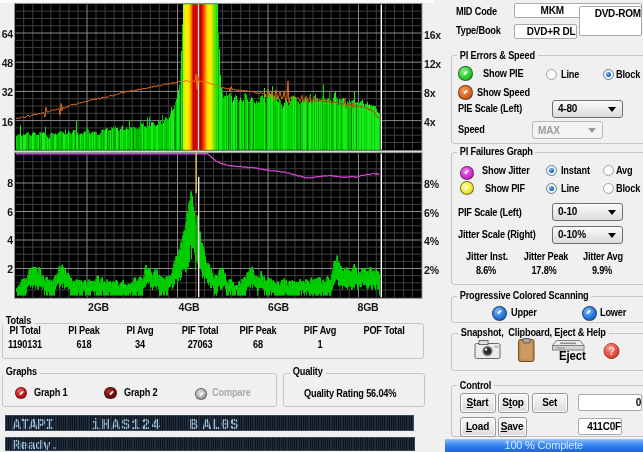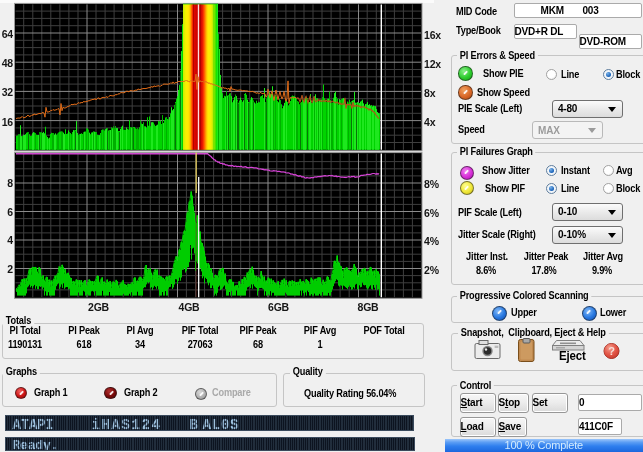--- a/index.html
+++ b/index.html
@@ -1,31 +1,31 @@
 <!DOCTYPE html>
 <html><head><meta charset="utf-8"><style>
 *{margin:0;padding:0;box-sizing:border-box}
 html,body{width:643px;height:452px;overflow:hidden}
 body{position:relative;background:#f0f0f0;font-family:"Liberation Sans",sans-serif;font-size:10px;font-weight:bold;letter-spacing:-0.2px;color:#000}
 .lbl{position:absolute;white-space:nowrap;line-height:11px;transform:scaleX(0.92);transform-origin:left center}
 .ctr{transform:translateX(-46%) scaleX(0.92) !important}
-.fld{position:absolute;background:#fff;border:1px solid #aaa;border-radius:2px;text-align:left}
+.fld{position:absolute;background:#fff;border:1px solid #aaa;border-radius:2px;text-align:right}
 .gb{position:absolute;border:1px solid #c5c5c5;border-radius:3px}
 .ic{position:absolute;border-radius:50%}
 .ic i{position:absolute;width:5px;height:1.8px;background:rgba(255,255,255,.9);transform:rotate(-45deg);left:3.5px;top:4.5px;border-radius:1px}
 .rd{position:absolute;width:11px;height:11px;border-radius:50%;background:radial-gradient(circle at 40% 35%,#fff 55%,#dcdcdc);border:1px solid #a2a2a2}
 .rd.on{border-color:#5f7d9c;background:#f2f6fa}
 .rd.on i{position:absolute;left:2px;top:2px;width:5px;height:5px;border-radius:50%;background:radial-gradient(circle at 35% 30%,#7ab2e8,#1660b8 70%,#0a3c80)}
 .dd{position:absolute;width:71px;height:18px;background:linear-gradient(#fbfbfb,#e9e9e9 55%,#dcdcdc);border:1.5px solid #6f6f6f;border-radius:3px}
 .dd span{position:absolute;left:5px;top:2px}
 .dd u{position:absolute;right:6px;top:6px;width:0;height:0;border:4.5px solid transparent;border-top:5px solid #000;border-bottom:none;text-decoration:none}
 .dd.dis{border:1px solid #b9b9b9;background:#f3f3f3}
 .dd.dis span{color:#9b9b9b;top:3px}
 .dd.dis u{border-top-color:#9b9b9b}
-.btn{position:absolute;height:20px;background:linear-gradient(#f7f7f7,#ececec 48%,#dadada);border:1px solid #979797;border-radius:3px;text-align:left;line-height:18px;box-shadow:inset 0 0 0 1px #fff}
+.btn{position:absolute;height:20px;background:linear-gradient(#f7f7f7,#ececec 48%,#dadada);border:1px solid #979797;border-radius:3px;text-align:center;line-height:18px;box-shadow:inset 0 0 0 1px #fff}
 .lcd{position:absolute;background:#141d29;border:1px solid #3a4a5c;overflow:hidden}
 .lcd b{position:absolute;top:1px;font-family:"Liberation Mono",monospace;font-size:14px;font-weight:bold;color:#9fc1dc;text-shadow:0 0 1px #5e86ae}
 .lcd:after{content:"";position:absolute;left:0;top:0;right:0;bottom:0;background:repeating-linear-gradient(90deg,rgba(8,14,26,.62) 0 1px,rgba(150,190,225,.10) 1px 2.2px)}
 </style></head>
 <body>
 <div style="position:absolute;left:0;top:0;width:434px;height:2.5px;background:#fbfbfb"></div>
 <svg width="643" height="316" viewBox="0 0 643 316" style="position:absolute;left:0;top:0">
 <defs>
 <linearGradient id="band" x1="0" y1="0" x2="1" y2="0">
 <stop offset="0" stop-color="#c8ee00"></stop>
@@ -94,21 +94,21 @@
       <text x="368" y="310.5" text-anchor="middle">8GB</text>
     </g>
 </svg>
 <div class="lbl" style="left:456px;top:5.5px;">MID Code</div>
 <div class="fld" style="left:513.5px;top:2.5px;width:128.5px;height:15.5px;line-height:13.5px">
     <span style="position:absolute;left:26px">MKM</span>
     <span style="position:absolute;left:68px">003</span>
   </div>
 <div class="lbl" style="left:456px;top:25.0px;">Type/Book</div>
 <div class="fld" style="left:513.5px;top:23.5px;width:63px;height:15px;line-height:13px">DVD+R DL</div>
-<div class="fld" style="left:578.5px;top:34px;width:63.5px;height:15px;line-height:13px">DVD-ROM</div>
+<div class="fld" style="left:578.5px;top:6px;width:63.5px;height:30px;line-height:13px">DVD-ROM</div>
 <div class="gb" style="left:451px;top:55px;width:200px;height:89px"></div>
 <div class="lbl" style="left:457px;top:49.5px;background:#f0f0f0;padding:0 3px">PI Errors &amp; Speed</div>
 <div class="ic" style="left:458px;top:66px;width:14.5px;height:14.5px;background:radial-gradient(circle at 38% 32%,#8af08a 0%,#2ecc2e 55%,#12a012 100%);border:1px solid rgba(30,30,30,.55)">
     <i></i>
   </div>
 <div class="lbl" style="left:483px;top:68.0px;">Show PIE</div>
 <div class="rd" style="left:545.5px;top:69.3px"></div>
 <div class="lbl" style="left:560.5px;top:69.3px;">Line</div>
 <div class="rd on" style="left:602.5px;top:69.3px">
     <i></i>

